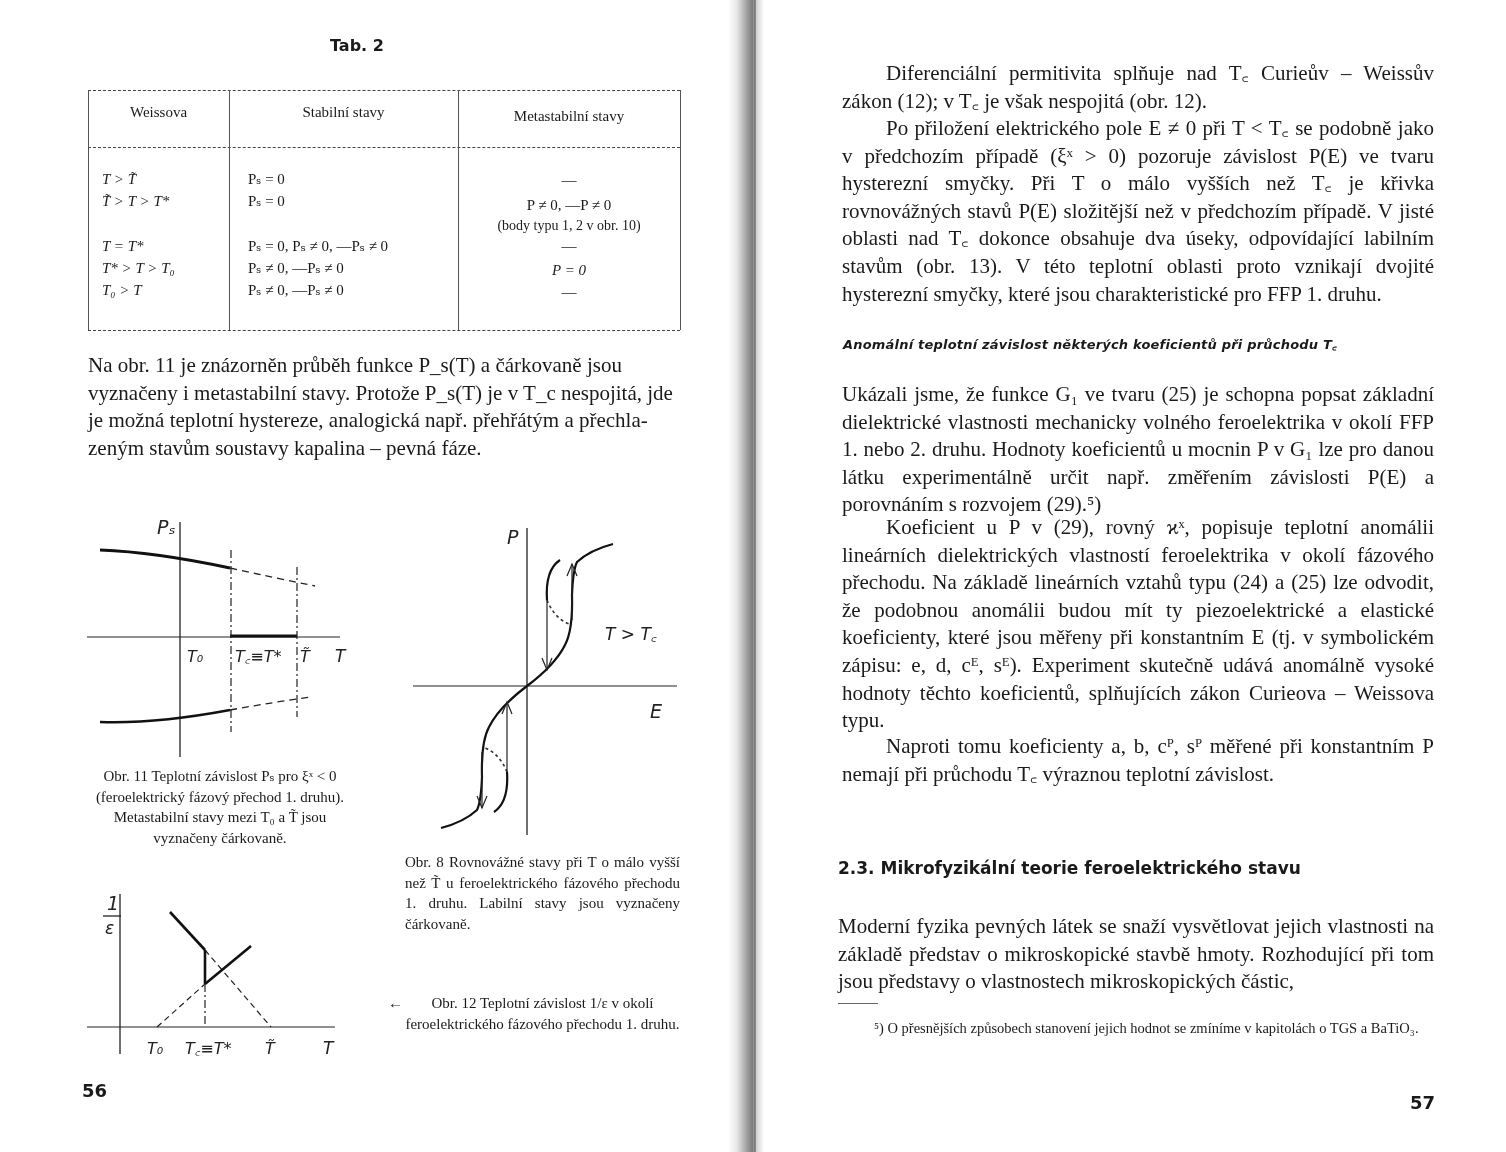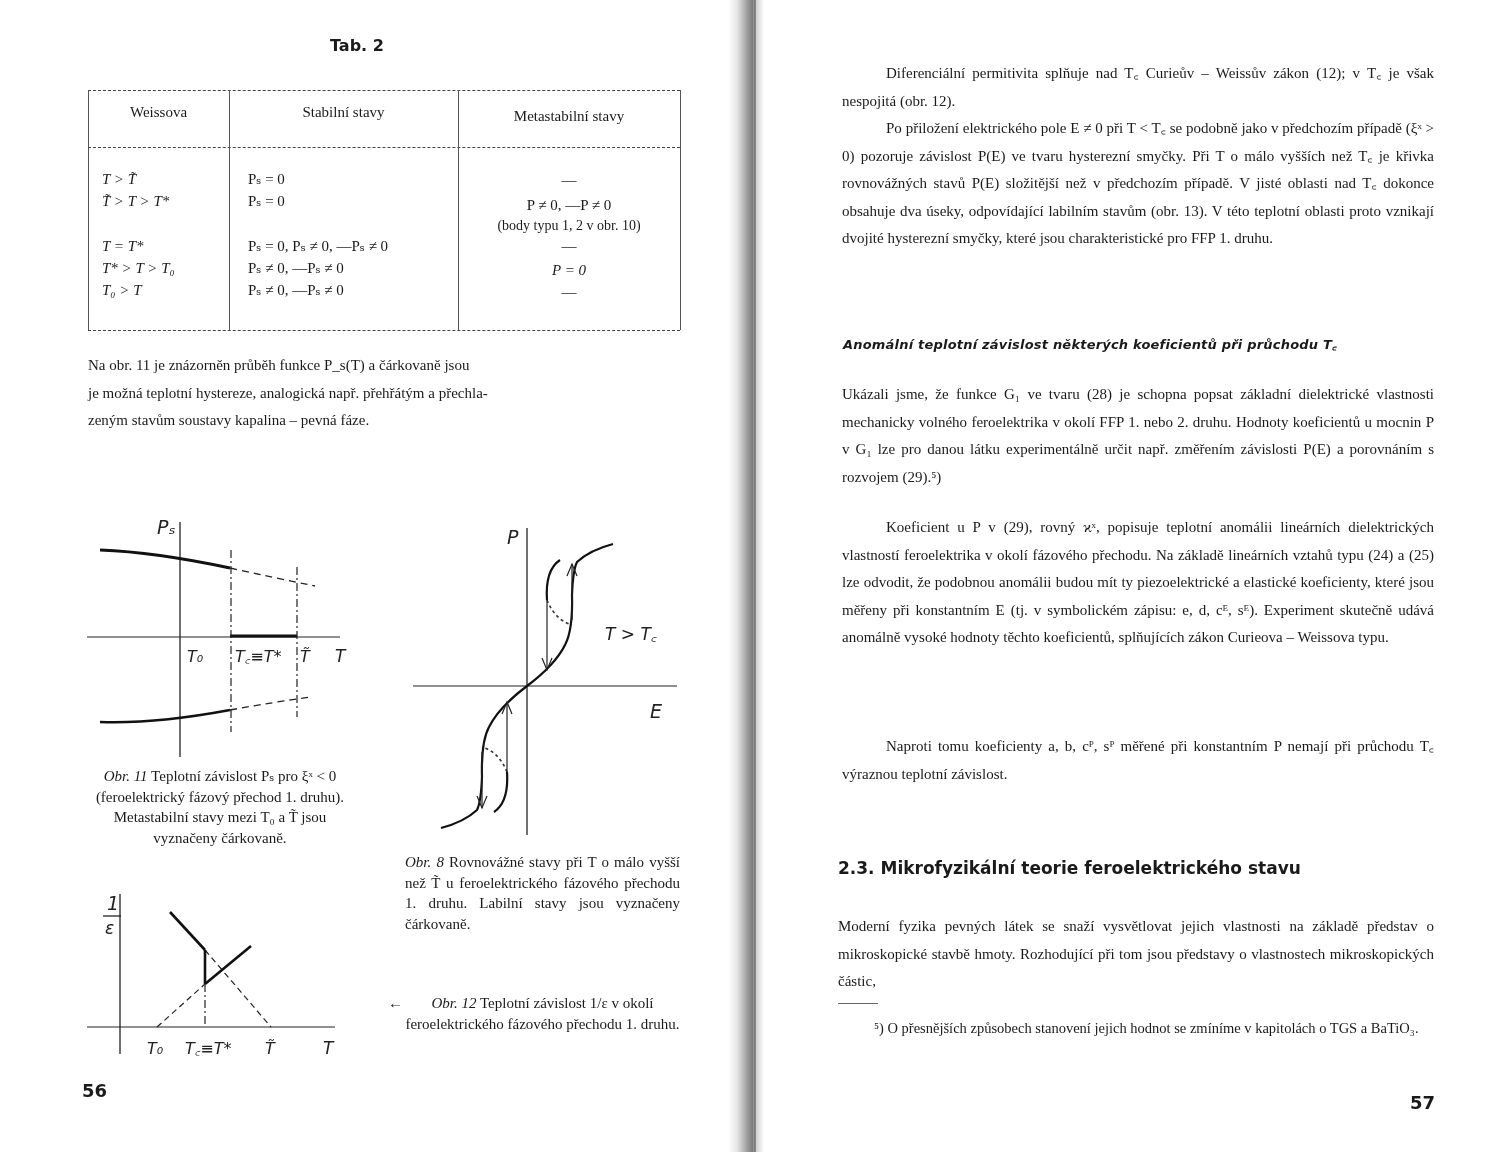--- a/index.html
+++ b/index.html
@@ -24,24 +24,24 @@
 
   
   .tab-title { left: 330px; top: 36px; font-size: 16px; font-weight: bold; }
   .tbl { left: 88px; top: 90px; width: 592px; height: 240px; }
   .tbl .hline { position: absolute; left: 0; height: 0; border-top: 1.4px dashed #444; width: 592px; }
   .tbl .vline { position: absolute; top: 0; width: 0; border-left: 1.2px solid #555; }
   .tbl .hdr { position: absolute; top: 14px; font-size: 15px; text-align: center; }
   .tbl .cell { position: absolute; font-size: 15px; line-height: 20px; }
 
   
-  .para { font-size: 15px; line-height: 27.6px; text-align: justify; text-align-last: left; }
+  .para { font-size: 21px; line-height: 27.6px; text-align: justify; text-align-last: left; }
   .para .ind { display: inline-block; width: 44px; }
   .caption { font-size: 15px; line-height: 20.5px; text-align: center; }
-  .caption .lbl { font-style: italic; }
+  .caption .lbl { }
   .subhead { font-size: 13px; font-style: italic; font-weight: bold; letter-spacing: 0.2px; }
   .sect { font-size: 17px; font-weight: bold; }
   .pagenum { font-size: 18px; font-weight: bold; }
   .foot { font-size: 14.5px; line-height: 21px; text-align: justify; }
   .fig svg { overflow: visible; }
   .fig text { font-family: "DejaVu Sans", "Liberation Sans", sans-serif; font-style: italic; fill: #222; }
 </style>
 </head>
 <body>
 
@@ -83,20 +83,21 @@
     <div class="cell" style="left:160px;top:168px">Pₛ ≠ 0, —Pₛ ≠ 0</div>
     <div class="cell it" style="left:370px;width:222px;text-align:center;top:170px">P = 0</div>
 
     <div class="cell it" style="left:14px;top:190px">T₀ &gt; T</div>
     <div class="cell" style="left:160px;top:190px">Pₛ ≠ 0, —Pₛ ≠ 0</div>
     <div class="cell" style="left:370px;width:222px;text-align:center;top:192px">—</div>
   </div>
 
   <div class="abs para" style="left:88px;top:352px;width:592px">
     <div>Na obr. 11 je znázorněn průběh funkce P_s(T) a čárkovaně jsou</div>
+    <div>vyznačeny i metastabilní stavy. Protože P_s(T) je v T_c nespojitá, jde</div>
     <div>je možná teplotní hystereze, analogická např. přehřátým a přechla-</div>
     <div>zeným stavům soustavy kapalina – pevná fáze.</div>
   </div>
 
   <div class="abs fig" style="left:85px;top:512px;width:270px;height:250px">
     <svg width="270" height="250">
       <line x1="95" y1="10" x2="95" y2="245" stroke="#222" stroke-width="1.3"></line>
       <line x1="2" y1="125" x2="255" y2="125" stroke="#222" stroke-width="1.2"></line>
 
       <path d="M15 38 Q 70 40 145 56" fill="none" stroke="#111" stroke-width="3"></path>
@@ -181,21 +182,21 @@
     <span>Teplotní závislost 1/ε v okolí feroelektrického fázového přechodu 1. druhu.</span>
   </div>
 </div>
 
 <div>
   <div class="abs para" style="left:842px;top:60px;width:592px"><span class="ind"></span><span>Diferenciální permitivita splňuje nad T꜀ Curieův – Weissův zákon (12); v T꜀ je však nespojitá (obr. 12).</span></div>
   <div class="abs para" style="left:842px;top:115px;width:592px"><span class="ind"></span><span>Po přiložení elektrického pole E ≠ 0 při T &lt; T꜀ se podobně jako v předchozím případě (ξˣ &gt; 0) pozoruje závislost P(E) ve tvaru hysterezní smyčky. Při T o málo vyšších než T꜀ je křivka rovnovážných stavů P(E) složitější než v předchozím případě. V jisté oblasti nad T꜀ dokonce obsahuje dva úseky, odpovídající labilním stavům (obr. 13). V této teplotní oblasti proto vznikají dvojité hysterezní smyčky, které jsou charakteristické pro FFP 1. druhu.</span></div>
 
   <div class="abs subhead sans" style="left:843px;top:335px">Anomální teplotní závislost některých koeficientů při průchodu T꜀</div>
 
-  <div class="abs para" style="left:842px;top:381px;width:592px"><span>Ukázali jsme, že funkce G₁ ve tvaru (28) je schopna popsat základní dielektrické vlastnosti mechanicky volného feroelektrika v okolí FFP 1. nebo 2. druhu. Hodnoty koeficientů u mocnin P v G₁ lze pro danou látku experimentálně určit např. změřením závislosti P(E) a porovnáním s rozvojem (29).⁵)</span></div>
+  <div class="abs para" style="left:842px;top:381px;width:592px"><span>Ukázali jsme, že funkce G₁ ve tvaru (25) je schopna popsat základní dielektrické vlastnosti mechanicky volného feroelektrika v okolí FFP 1. nebo 2. druhu. Hodnoty koeficientů u mocnin P v G₁ lze pro danou látku experimentálně určit např. změřením závislosti P(E) a porovnáním s rozvojem (29).⁵)</span></div>
   <div class="abs para" style="left:842px;top:514px;width:592px"><span class="ind"></span><span>Koeficient u P v (29), rovný ϰˣ, popisuje teplotní anomálii lineárních dielektrických vlastností feroelektrika v okolí fázového přechodu. Na základě lineárních vztahů typu (24) a (25) lze odvodit, že podobnou anomálii budou mít ty piezoelektrické a elastické koeficienty, které jsou měřeny při konstantním E (tj. v symbolickém zápisu: e, d, cᴱ, sᴱ). Experiment skutečně udává anomálně vysoké hodnoty těchto koeficientů, splňujících zákon Curieova – Weissova typu.</span></div>
   <div class="abs para" style="left:842px;top:733px;width:592px"><span class="ind"></span><span>Naproti tomu koeficienty a, b, cᴾ, sᴾ měřené při konstantním P nemají při průchodu T꜀ výraznou teplotní závislost.</span></div>
 
   <div class="abs sect sans" style="left:838px;top:858px">2.3. Mikrofyzikální teorie feroelektrického stavu</div>
 
   <div class="abs para" style="left:838px;top:913px;width:596px"><span>Moderní fyzika pevných látek se snaží vysvětlovat jejich vlastnosti na základě představ o mikroskopické stavbě hmoty. Rozhodující při tom jsou představy o vlastnostech mikroskopických částic,</span></div>
 
   <div class="abs" style="left:838px;top:1003px;width:40px;border-top:1px solid #666"></div>
   <div class="abs foot" style="left:838px;top:1018px;width:596px;text-indent:36px">⁵) O přesnějších způsobech stanovení jejich hodnot se zmíníme v kapitolách o TGS a BaTiO₃.</div>
 

